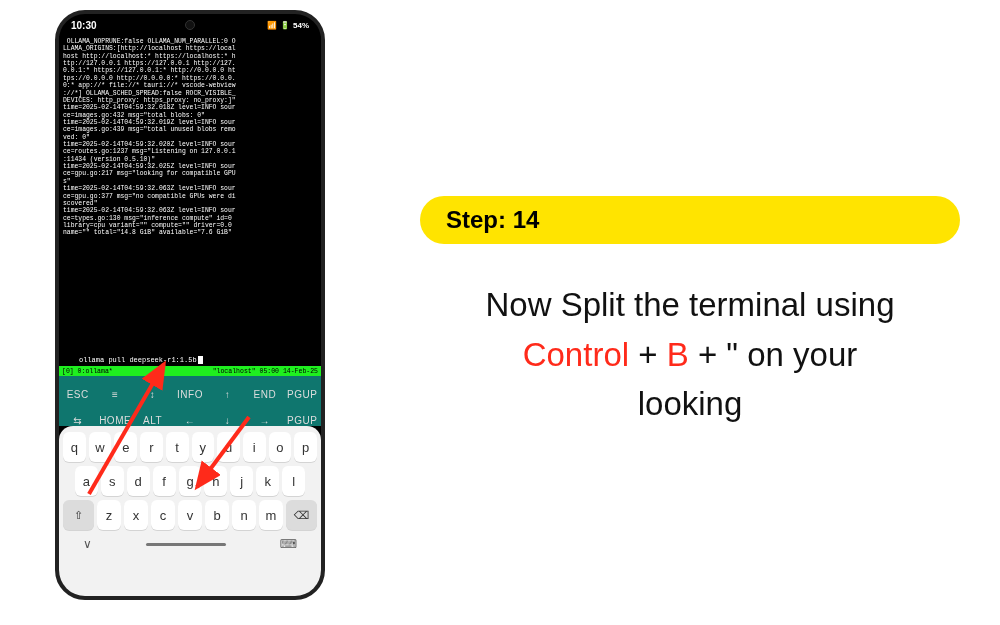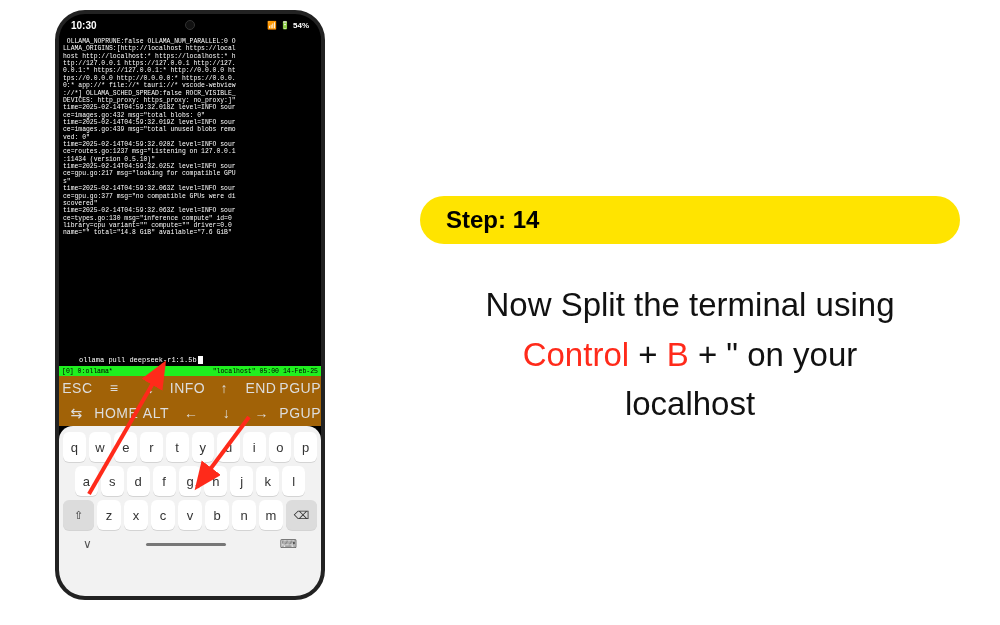--- a/index.html
+++ b/index.html
@@ -73,26 +73,26 @@
     color: #000;
     font-family: "Courier New", monospace;
     font-size: 6.5px;
     padding: 1px 3px;
     display: flex; justify-content: space-between;
     height: 10px;
     align-items:center;
   }
 
   .fnrow {
-    background: #a16207;
+    background: #0f766e;
     color: #ddd;
     display: flex;
     justify-content: space-around;
-    align-items: center;
-    font-size: 14px;
+    align-items: flex-end;
+    font-size: 10px;
     height: 24px;
     letter-spacing: 0.5px;
   }
   .fnrow span { flex:1; text-align:center; }
 
   .keyboard {
     background: #f2f2f2;
     border-radius: 14px 14px 0 0;
     height: 204px;
     padding: 6px 4px 4px;
@@ -286,15 +286,15 @@
 <div class="right-col">
   <div class="step-badge">
     <span>Step: </span><span>14</span>
   </div>
   <div class="instruction">
     <span>Now Split the terminal using </span><br>
     <span class="hot">Control</span>
     <span> + </span>
     <span class="hot">B</span>
     <span> + " on your </span><br>
-    <span>localhost</span>
+    <span>looking</span>
   </div>
 </div>
 
 </body></html>

